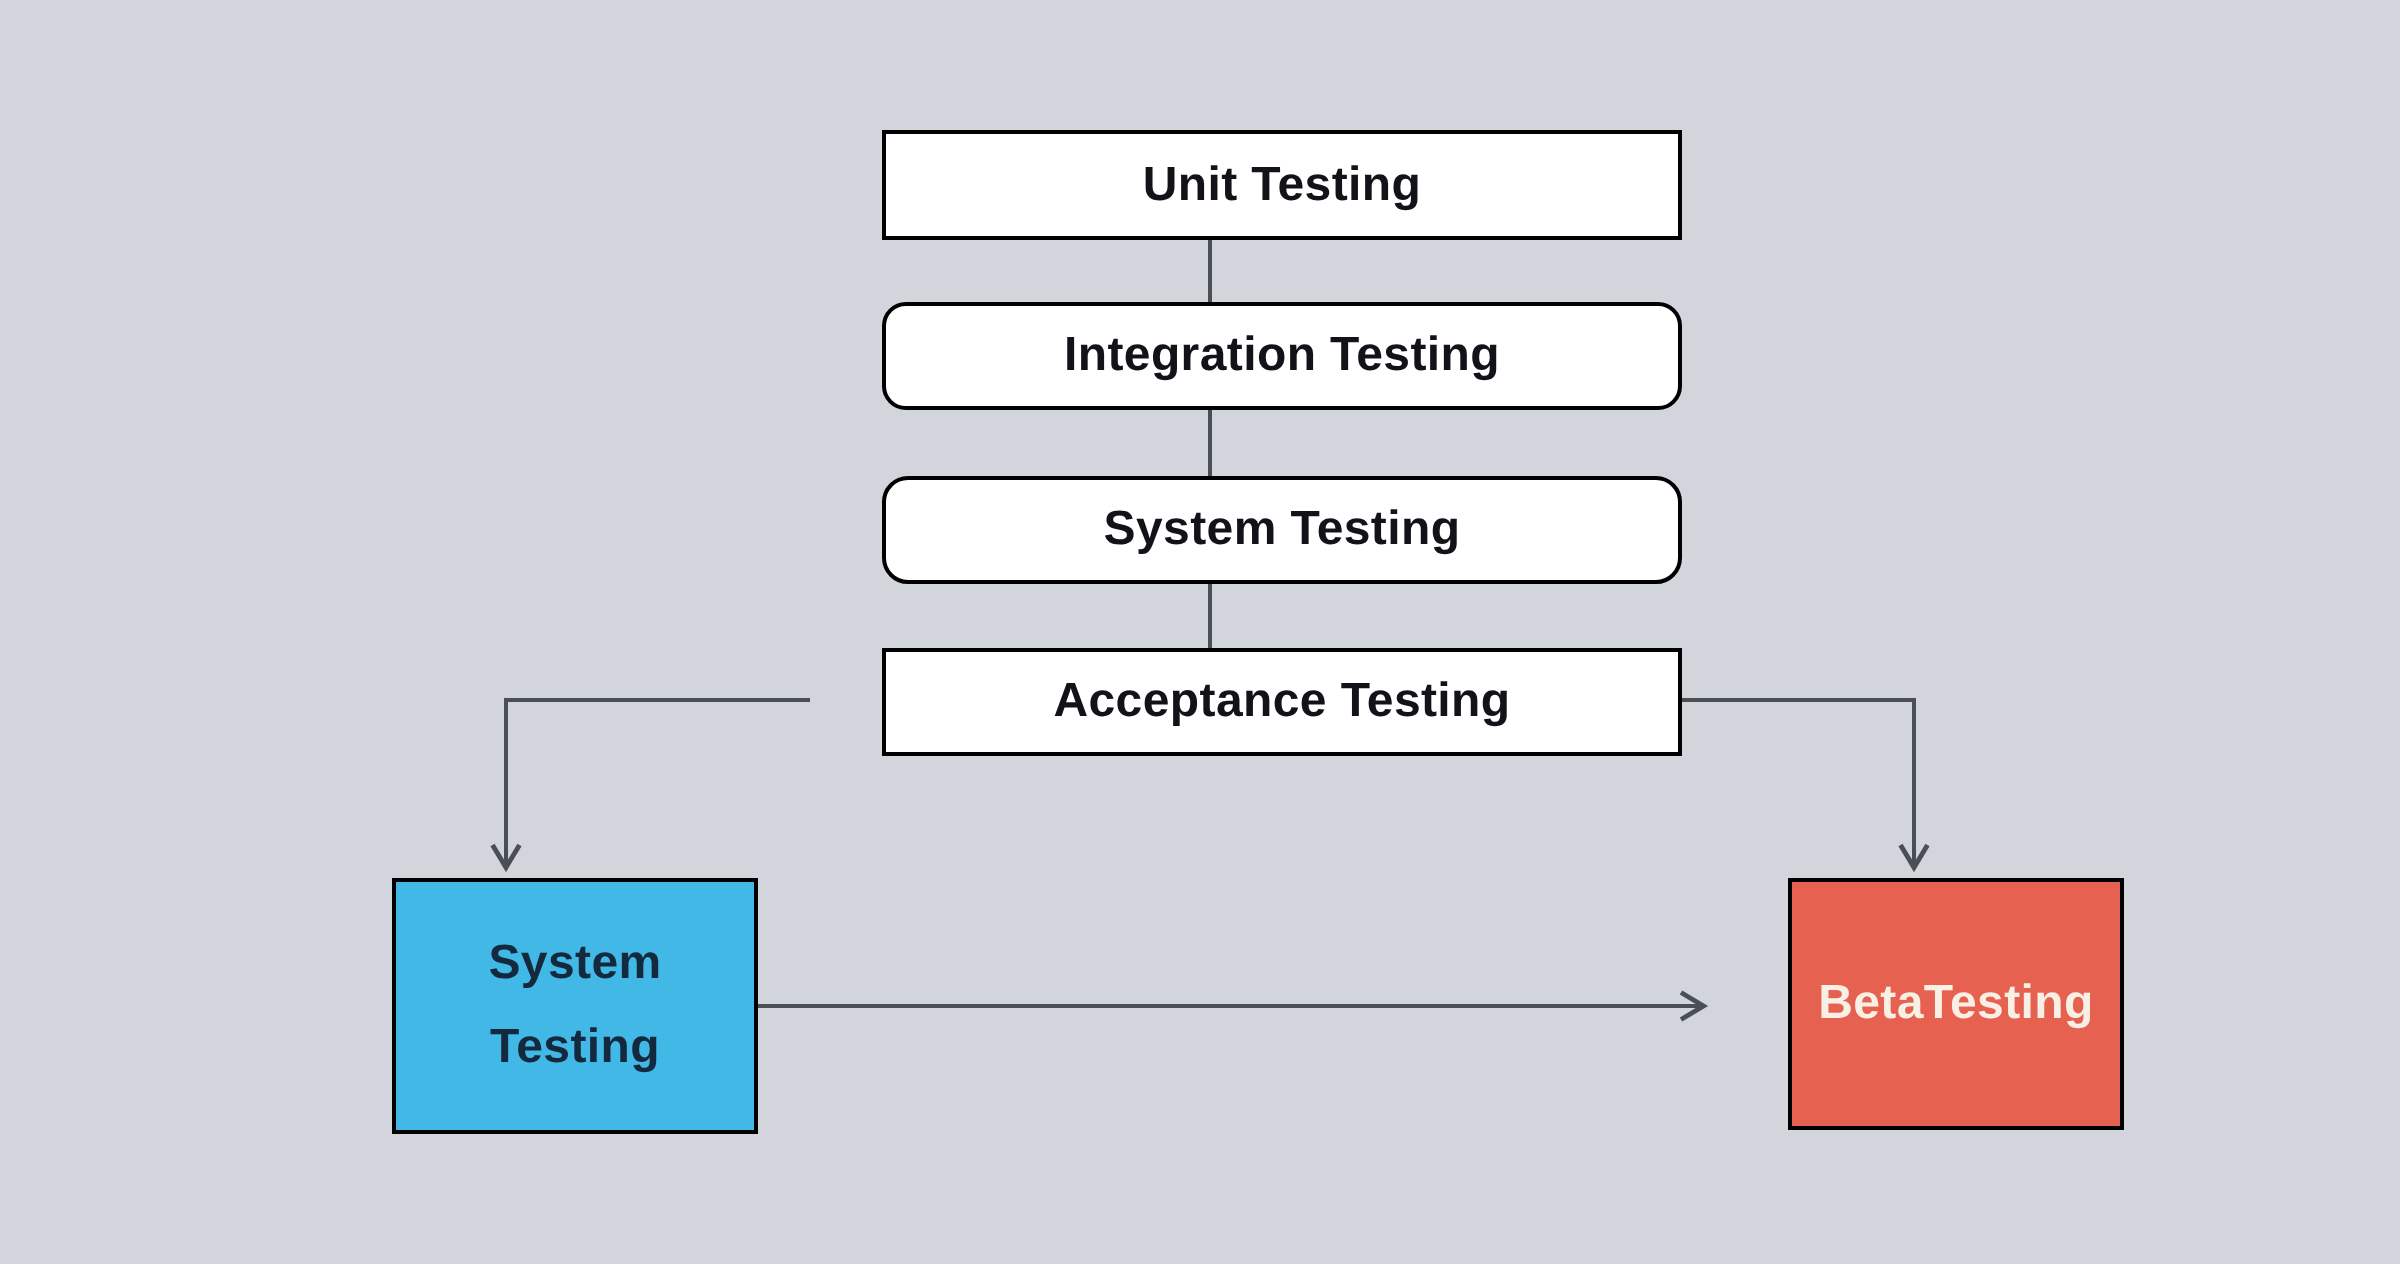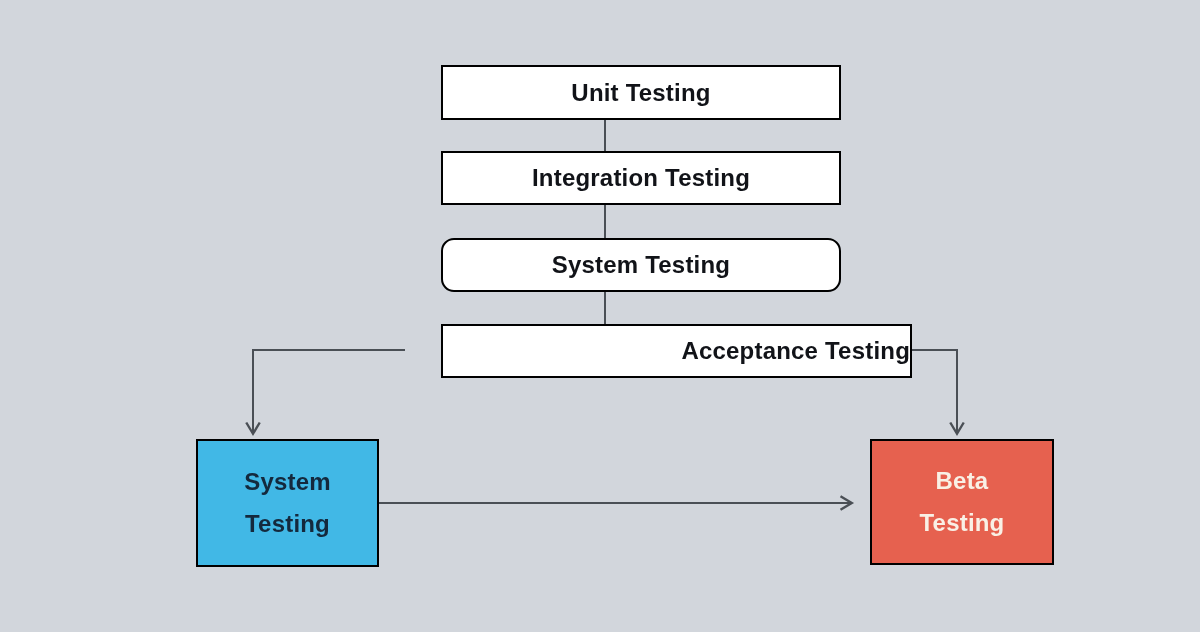--- a/index.html
+++ b/index.html
@@ -36,35 +36,35 @@
     align-items: center;
     justify-content: center;
     text-align: center;
     font-weight: 700;
     font-size: 24px;
     color: var(--node_text);
     letter-spacing: 0.2px;
     margin-left: 36px;
   }
   .node-unit        { left: 405px; top: 65px;  width: 400px; height: 55px; }
-  .node-integration { left: 405px; top: 151px; width: 400px; height: 54px; }
+  .node-integration { left: 405px; top: 151px; width: 400px; height: 54px; border-radius: 12px; }
   .node-system      { left: 405px; top: 238px; width: 400px; height: 54px; border-radius: 13px; }
-  .node-acceptance  { left: 405px; top: 324px; width: 471px; height: 54px; justify-content: flex-end; }
+  .node-acceptance  { left: 405px; top: 324px; width: 400px; height: 54px; }
   .node-alpha {
     left: 160px; top: 439px; width: 183px; height: 128px;
     background: var(--alpha_fill);
     color: var(--alpha_text);
     flex-direction: column;
     line-height: 42px;
   }
   .node-beta {
-    left: 834px; top: 439px; width: 184px; height: 126px;
+    left: 858px; top: 439px; width: 168px; height: 126px;
     background: var(--beta_fill);
     color: var(--beta_text);
-    flex-direction: column;
+    flex-direction: row;
     line-height: 42px;
   }
 </style>
 </head>
 <body>
 
 <div class="canvas">
 
   <svg class="edges-layer" viewBox="0 0 1200 632" xmlns="http://www.w3.org/2000/svg">
     <defs>

